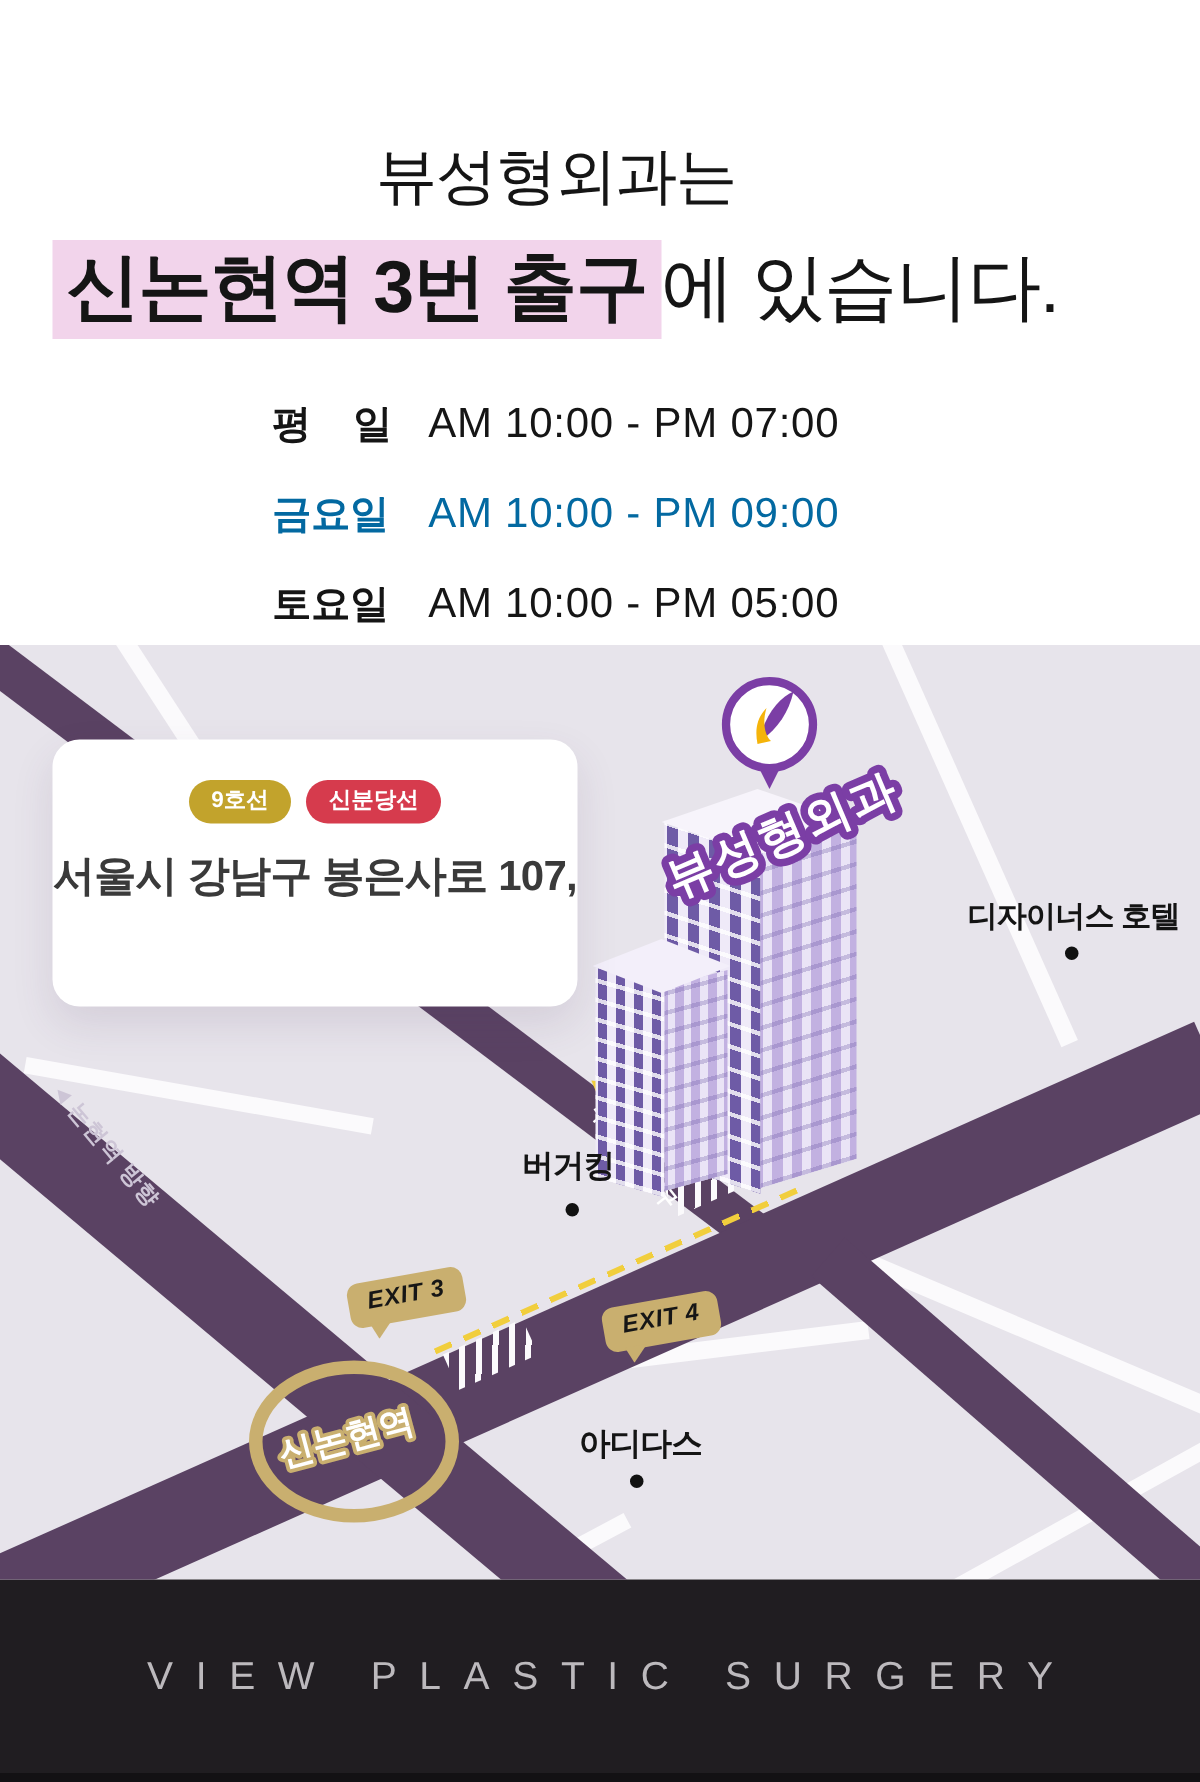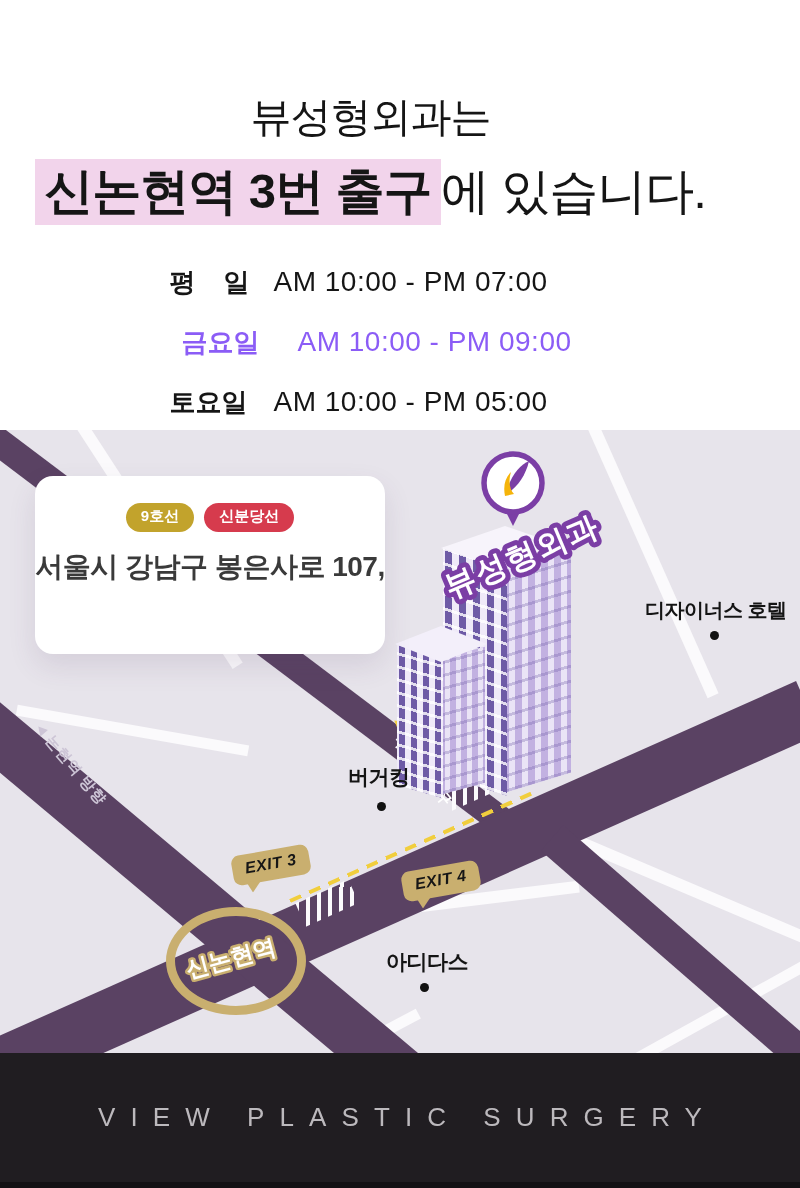--- a/index.html
+++ b/index.html
@@ -11,38 +11,38 @@
   }
   
   .hero{position:absolute;left:0;top:0;width:741px;height:430px;text-align:center;}
   .t1{margin-top:90px;font-size:41px;font-weight:500;letter-spacing:-1px;}
   .t2{margin-top:14px;font-size:49px;font-weight:500;letter-spacing:-1px;}
   .t2 .hl{font-weight:800;background:#F2D4EB;padding:5px 9px 7px 9px;}
   .hours{width:fit-content;margin:40px auto 0 auto;}
   .hrow{display:flex;align-items:baseline;gap:24px;margin-bottom:25px;}
   .day{width:80px;font-size:26px;font-weight:600;text-align:justify;text-align-last:justify;}
   .time{font-size:28px;font-weight:500;letter-spacing:.5px;}
-  .hrow.friday .day,.hrow.friday .time{color:#8b5cf6;margin-left:12px;}
+  .hrow.friday .day,.hrow.friday .time{color:#0369a1;}
   
   .map{position:absolute;left:0;top:430px;width:800px;height:623px;background:#E7E4EB;overflow:hidden;}
   .stripe{position:absolute;background:#FBFAFC;z-index:0;}
   .road{position:absolute;background:#5A4263;transform-origin:left center;z-index:1;}
   .mark{position:absolute;z-index:2;}
   .dashline{position:absolute;z-index:2;transform-origin:left center;
     background:repeating-linear-gradient(90deg,#F1CE3D 0 12px,transparent 12px 21px);}
   .crosswalk{background:repeating-linear-gradient(115deg,#FBFAFC 0 4px,transparent 4px 11px);}
   .tri-up{width:0;height:0;border-left:7px solid transparent;border-right:7px solid transparent;
     border-bottom:12px solid #F1CE3D;position:absolute;z-index:2;}
   .roadlabel{position:absolute;z-index:2;font-weight:700;white-space:nowrap;transform-origin:left top;}
   .lbl-parking{color:#fff;font-size:15px;letter-spacing:1px;}
   .lbl-dir{color:#CDC5D6;font-size:15px;font-weight:600;letter-spacing:1px;display:flex;align-items:center;gap:6px;}
   .tri-left{width:0;height:0;border-top:5px solid transparent;border-bottom:5px solid transparent;
     border-right:9px solid #CDC5D6;display:inline-block;}
   
-  .card{position:absolute;left:35px;top:46px;width:350px;height:178px;background:#fff;border-radius:18px;
+  .card{position:absolute;left:35px;top:63px;width:350px;height:178px;background:#fff;border-radius:18px;
     box-shadow:0 12px 28px rgba(80,60,100,.12);z-index:5;text-align:center;}
   .badges{display:flex;justify-content:center;gap:10px;margin-top:27px;}
   .badge{font-size:15px;font-weight:700;color:#fff;padding:4px 15px 6px 15px;border-radius:999px;}
   .badge.gold{background:#C2A32C;}
   .badge.red{background:#D63B4D;}
   .addr{margin-top:14px;font-size:28px;line-height:1.5;color:#3A3A3A;font-weight:600;letter-spacing:-.5px;}
   
   .bldg{position:absolute;left:393px;top:88px;width:200px;height:290px;z-index:3;}
   .face{position:absolute;transform-origin:top left;}
   .roof{position:absolute;clip-path:polygon(0 50%,50% 0,100% 50%,50% 100%);}

